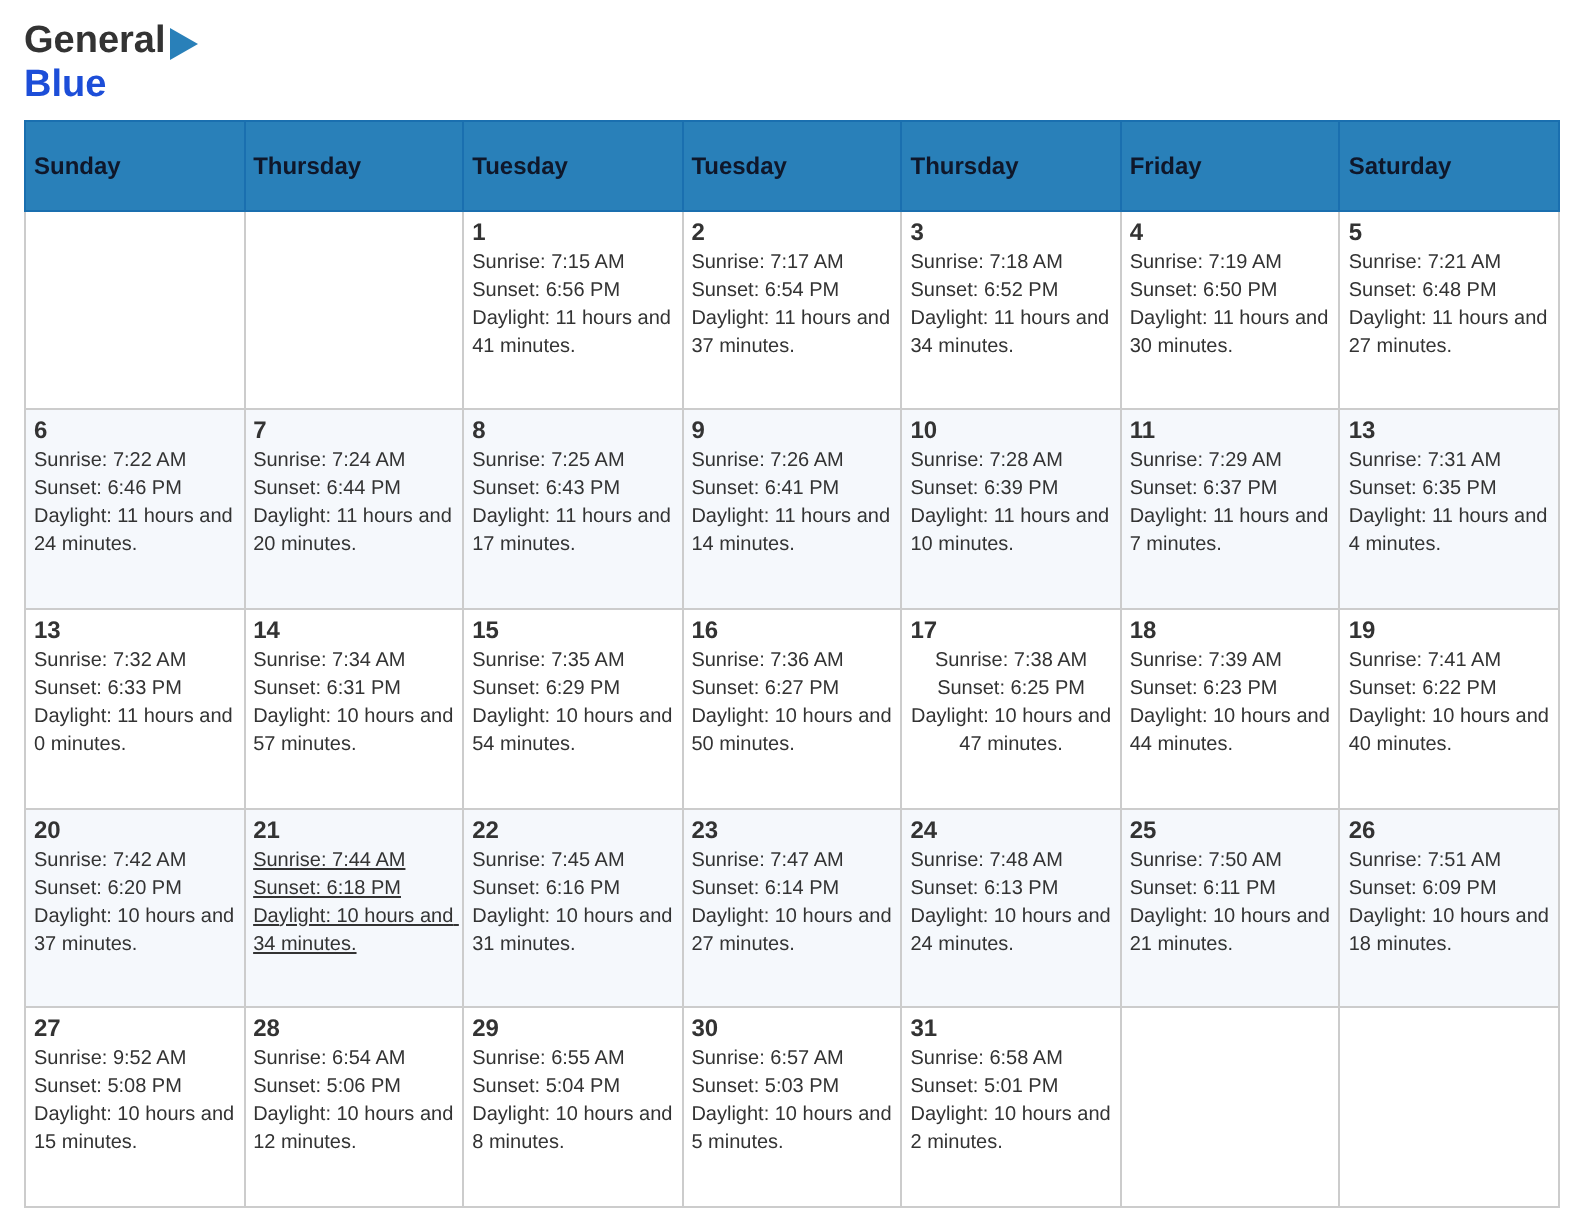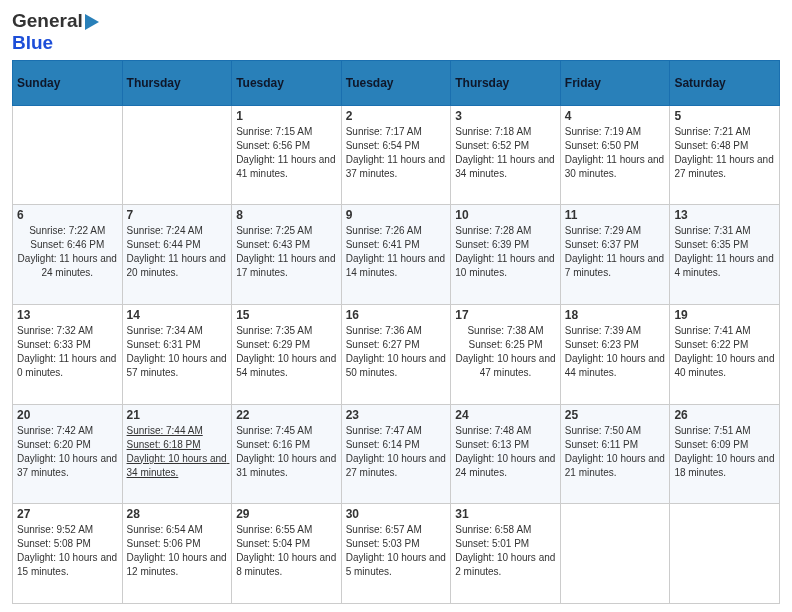--- a/index.html
+++ b/index.html
@@ -144,21 +144,21 @@
           <td>
             <span class="day-num">5</span>
             <div class="cell-content" style="white-space: pre-wrap;">Sunrise: 7:21 AM
 Sunset: 6:48 PM
 Daylight: 11 hours and 27 minutes.</div>
           </td>
         </tr>
         <tr>
           <td>
             <span class="day-num">6</span>
-            <div class="cell-content" style="white-space: pre-wrap; text-align: center;">Sunrise: 7:22 AM
+            <div class="cell-content" style="white-space: pre-wrap;">Sunrise: 7:22 AM
 Sunset: 6:46 PM
 Daylight: 11 hours and 24 minutes.</div>
           </td>
           <td>
             <span class="day-num">7</span>
             <div class="cell-content" style="white-space: pre-wrap;">Sunrise: 7:24 AM
 Sunset: 6:44 PM
 Daylight: 11 hours and 20 minutes.</div>
           </td>
           <td>

